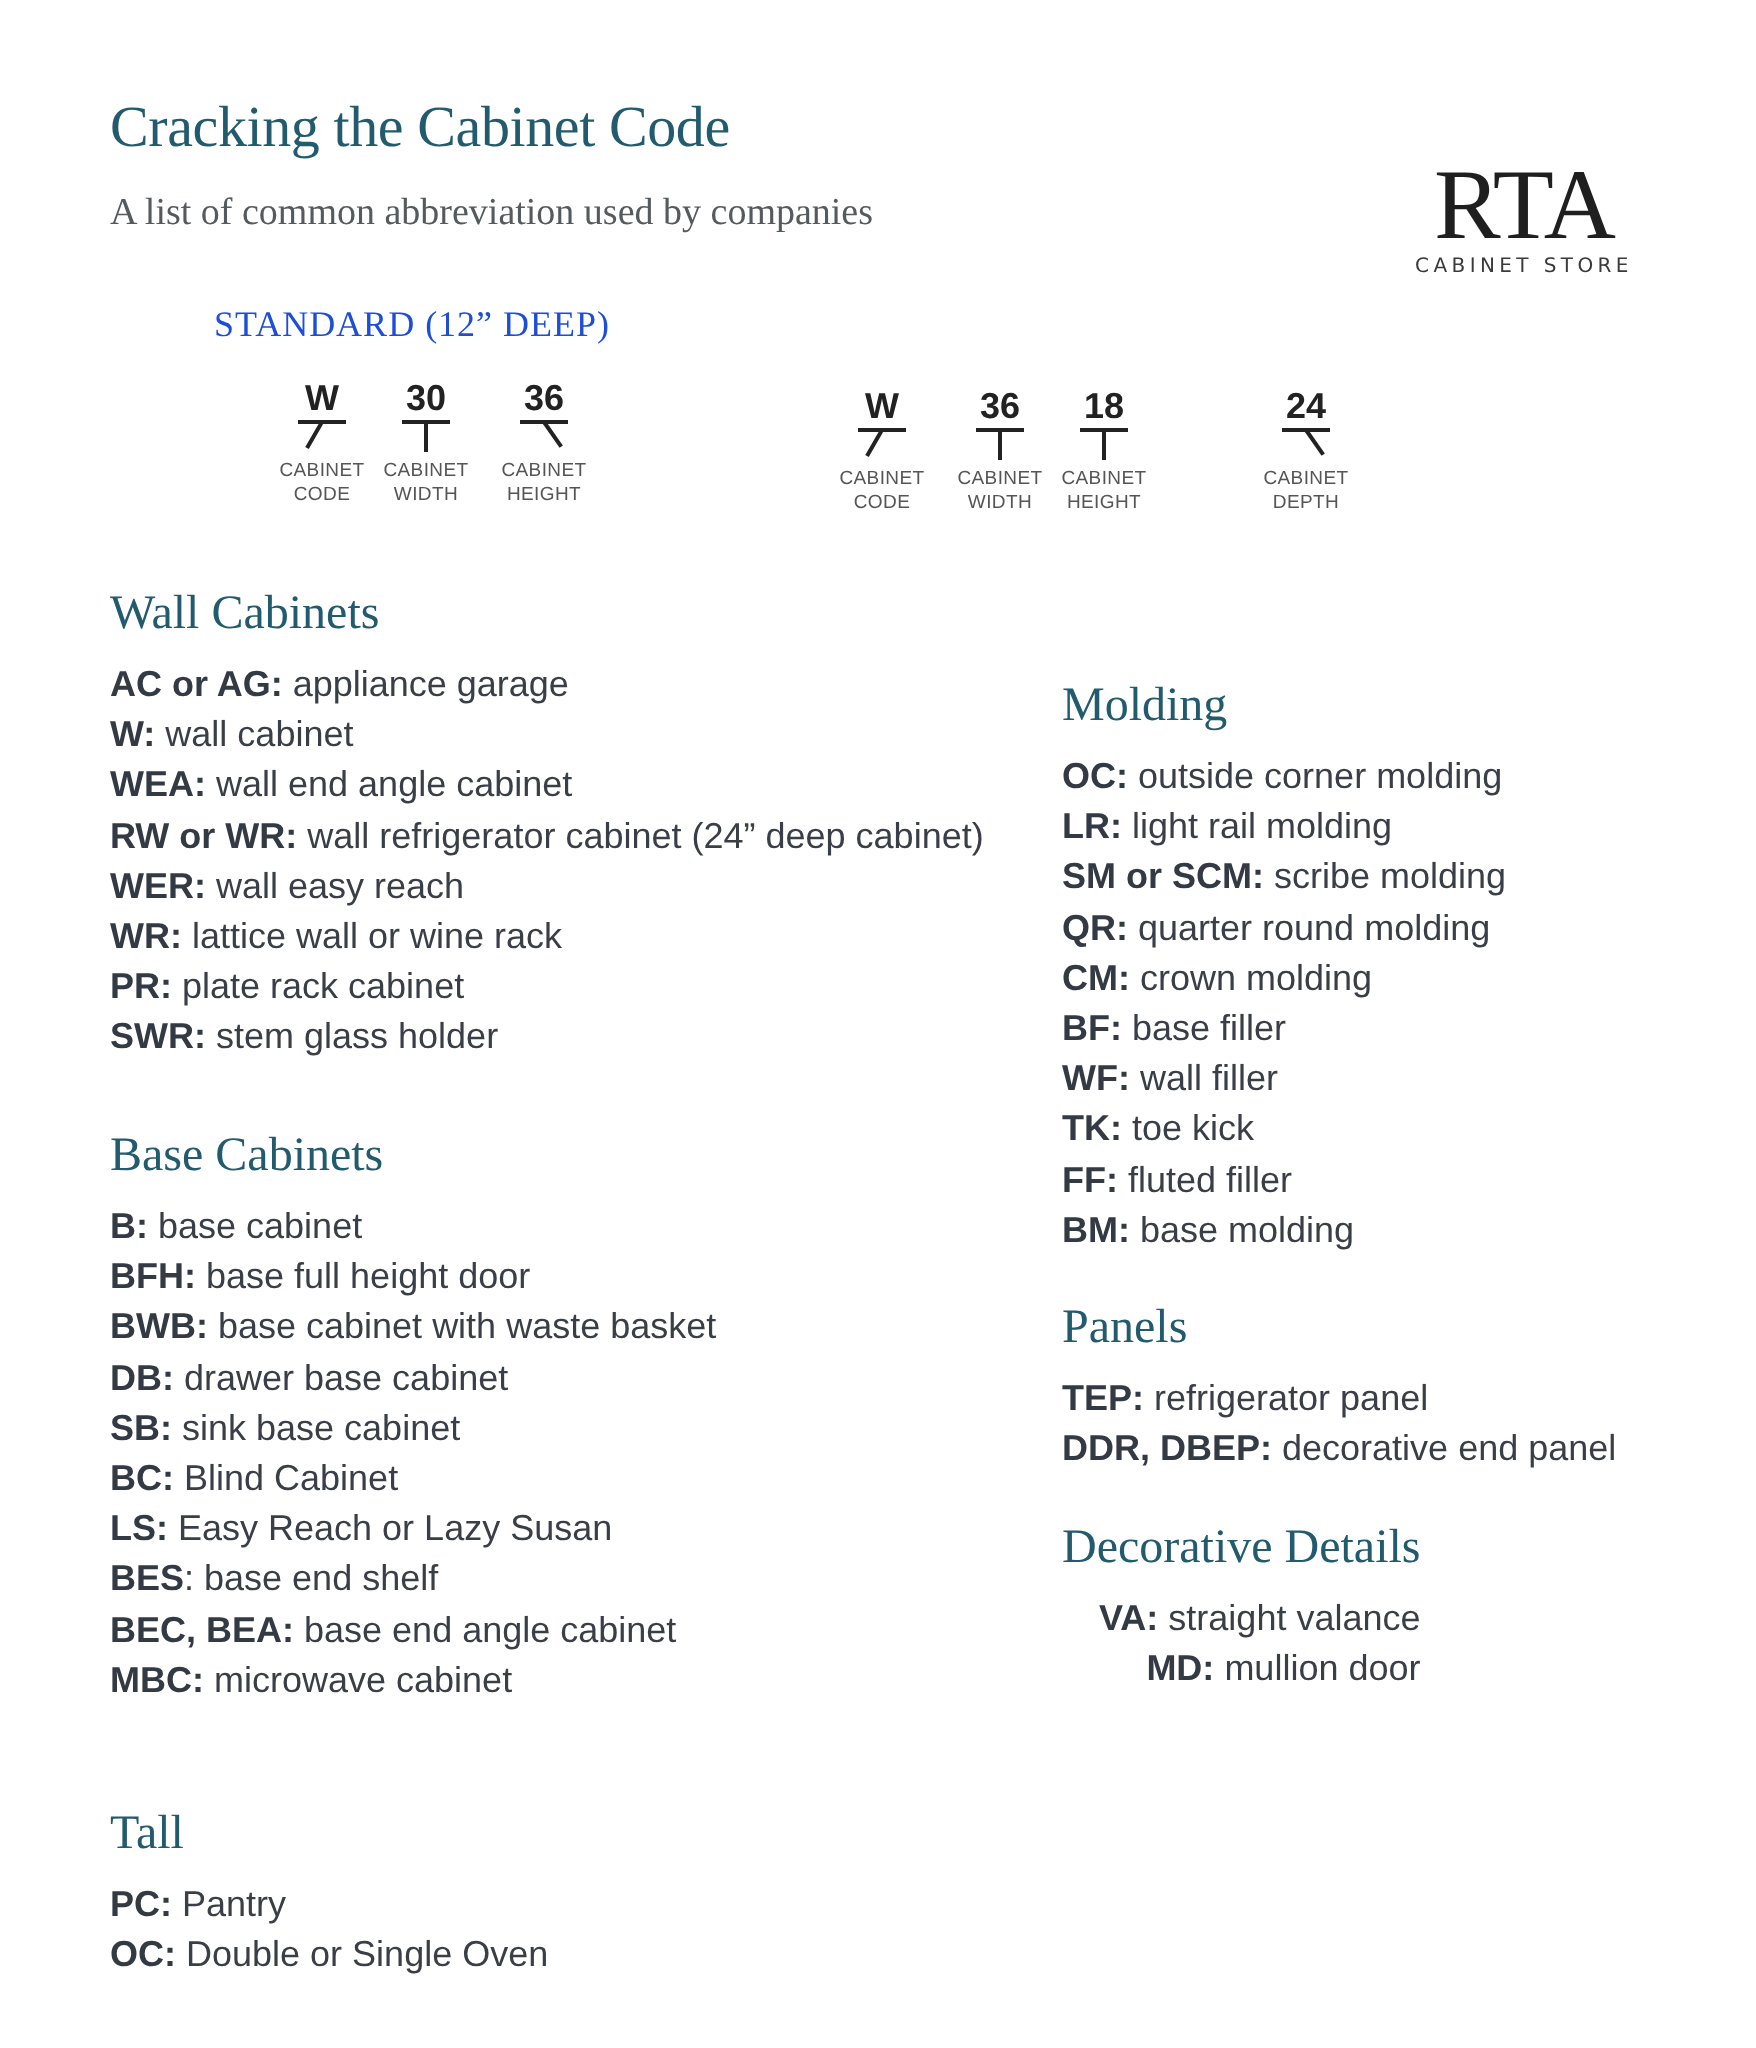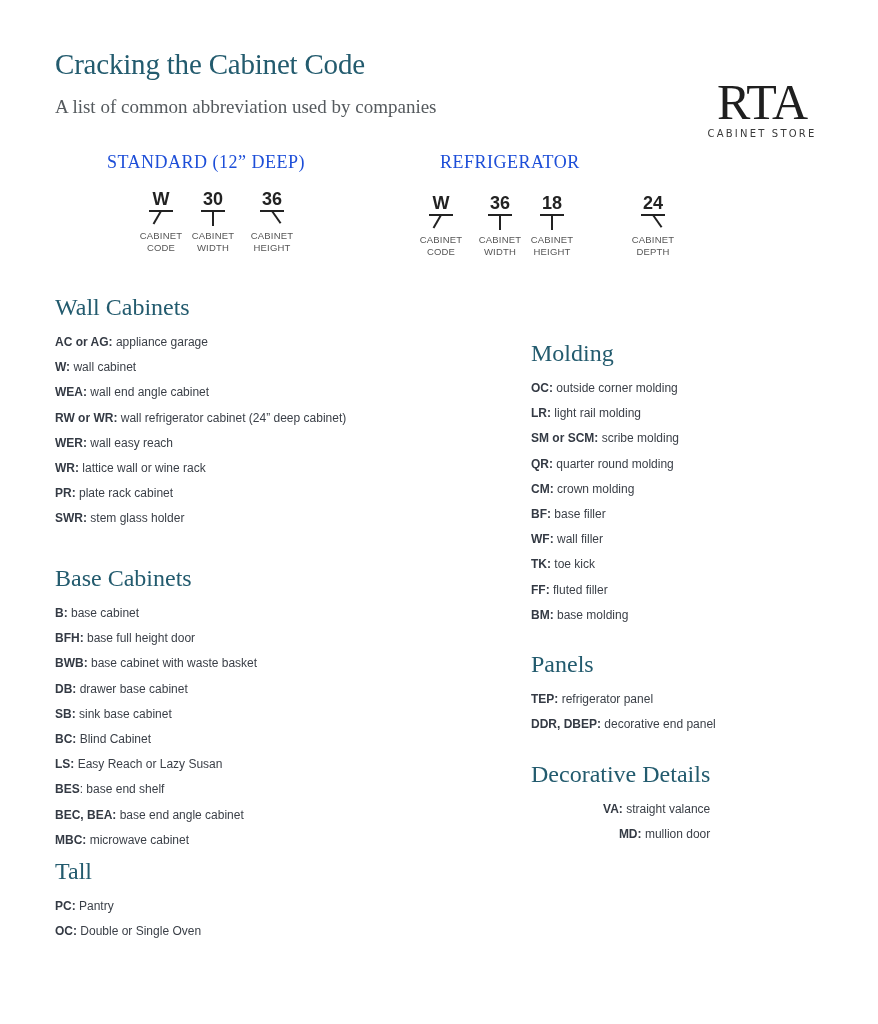--- a/index.html
+++ b/index.html
@@ -17,21 +17,21 @@
   .code-val { font-family: "Liberation Sans", sans-serif; font-weight: bold; font-size: 18px; color: #222; line-height: 18px; }
   .code-line { position: relative; height: 22px; }
   .code-line .bar { position: absolute; top: 2px; left: 16px; width: 24px; height: 2px; background: #222; }
   .code-line .stem { position: absolute; top: 3px; left: 27px; width: 2px; height: 15px; background: #222; transform-origin: top center; }
   .stem.left { transform: rotate(30deg); }
   .stem.right { transform: rotate(-35deg); }
   .code-label { font-size: 9.5px; color: #555; line-height: 12px; letter-spacing: 0.2px; }
 
   .section { position: absolute; }
   .section-title { font-size: 24px; color: #235b6e; margin: 0 0 8px 0; font-weight: normal; line-height: 30px; }
-  .entry { font-size: 12px; color: #3a3f47; line-height: 25.2px; white-space: nowrap; }
+  .entry { font-size: 18px; color: #3a3f47; line-height: 25.2px; white-space: nowrap; }
   .entry .abbr { font-weight: bold; color: #343a44; }
 </style>
 </head>
 <body>
 
 <h1 class="title serif">Cracking the Cabinet Code</h1>
 <div class="subtitle serif">A list of common abbreviation used by companies</div>
 
 <div class="logo">
   <div class="logo-mark serif">RTA</div>
@@ -63,21 +63,20 @@
     <div class="code-line">
         <div class="bar"></div>
         <div class="stem right"></div>
       </div>
     <div class="code-label">CABINET</div>
     <div class="code-label">HEIGHT</div>
   </div>
 </div>
 
 <div class="diagram" style="left:413px; top:152px; width:240px; height:110px;">
-  <div class="diagram-title serif" style="padding-left:27px;">REFRIGERATOR</div>
   <div class="code-part" style="left:0px; top:42px;">
     <div class="code-val">W</div>
     <div class="code-line">
         <div class="bar"></div>
         <div class="stem left"></div>
       </div>
     <div class="code-label">CABINET</div>
     <div class="code-label">CODE</div>
   </div>
   <div class="code-part" style="left:59px; top:42px;">
@@ -126,21 +125,21 @@
     <div class="entry"><span class="abbr">BFH:</span><span class="desc"> base full height door</span></div>
     <div class="entry"><span class="abbr">BWB:</span><span class="desc"> base cabinet with waste basket</span></div>
     <div class="entry"><span class="abbr">DB:</span><span class="desc"> drawer base cabinet</span></div>
     <div class="entry"><span class="abbr">SB:</span><span class="desc"> sink base cabinet</span></div>
     <div class="entry"><span class="abbr">BC:</span><span class="desc"> Blind Cabinet</span></div>
     <div class="entry"><span class="abbr">LS:</span><span class="desc"> Easy Reach or Lazy Susan</span></div>
     <div class="entry"><span class="abbr">BES</span><span class="desc">: base end shelf</span></div>
     <div class="entry"><span class="abbr">BEC, BEA:</span><span class="desc"> base end angle cabinet</span></div>
     <div class="entry"><span class="abbr">MBC:</span><span class="desc"> microwave cabinet</span></div>
   </div>
-<div class="section" style="left:55px; top:856px;">
+<div class="section" style="left:55px; top:902px;">
     <h2 class="section-title serif">Tall</h2>
     <div class="entry"><span class="abbr">PC:</span><span class="desc"> Pantry</span></div>
     <div class="entry"><span class="abbr">OC:</span><span class="desc"> Double or Single Oven</span></div>
   </div>
 <div class="section" style="left:531px; top:338px;">
     <h2 class="section-title serif">Molding</h2>
     <div class="entry"><span class="abbr">OC:</span><span class="desc"> outside corner molding</span></div>
     <div class="entry"><span class="abbr">LR:</span><span class="desc"> light rail molding</span></div>
     <div class="entry"><span class="abbr">SM or SCM:</span><span class="desc"> scribe molding</span></div>
     <div class="entry"><span class="abbr">QR:</span><span class="desc"> quarter round molding</span></div>

